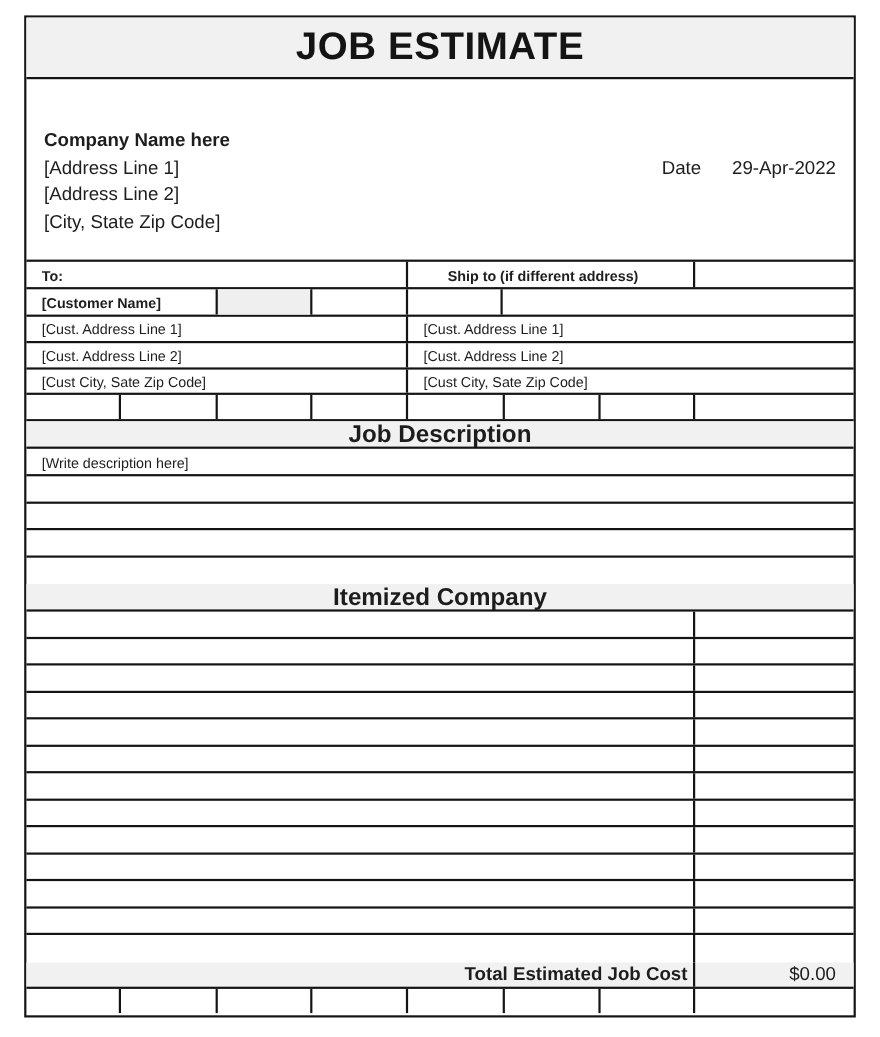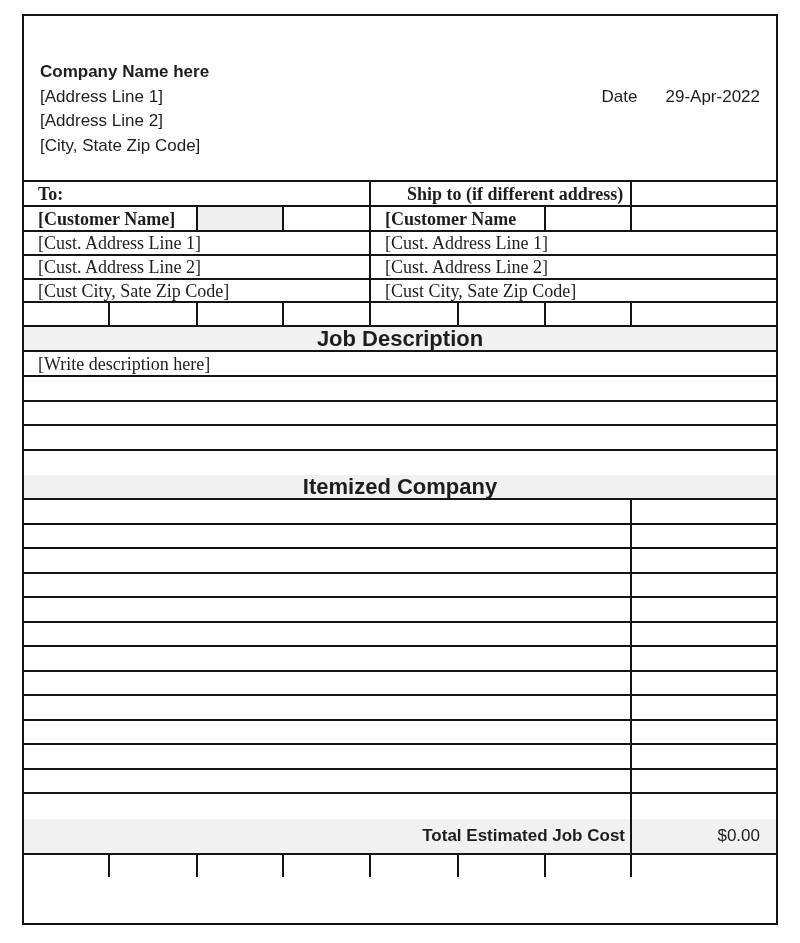--- a/index.html
+++ b/index.html
@@ -12,21 +12,21 @@
   html,body{width:800px;height:943px;background:#ffffff;overflow:hidden;}
   body{font-family:"Liberation Sans", sans-serif;color:var(--ink);}
   .sheet{
     position:absolute;left:22px;top:14px;width:756px;height:911px;
     border:2px solid var(--line);background:#fff;
   }
   .row{display:flex;border-bottom:2px solid var(--line);width:100%;}
   .row:last-child{border-bottom:none;}
   .cell{height:100%;overflow:hidden;white-space:nowrap;}
   .cell + .cell{border-left:2px solid var(--line);}
-  .txt{font-size:18px;line-height:21px;padding:1px 0 0 14px;display:flex;align-items:center;font-family:Liberation Serif, serif;}
+  .txt{font-size:13px;line-height:21px;padding:1px 0 0 14px;display:flex;align-items:center;}
   .b{font-weight:700;}
   
   .titlebar{
     height:56px;background:var(--header-bg);border-bottom:2px solid var(--line);
     display:flex;align-items:center;justify-content:center;
   }
   .titlebar h1{font-size:35px;font-weight:700;letter-spacing:.5px;color:#141414;}
   
   .company{height:166px;border-bottom:2px solid var(--line);position:relative;padding:44px 0 0 16px;}
   .company .line{font-size:17px;line-height:24.5px;}
@@ -44,29 +44,32 @@
   .h25{height:25px;}.h24{height:24px;}.h23{height:23px;}.h22{height:22px;}
   .desc-empty{height:24.5px;}
   .item-row{height:24.538px;}
   
   .secheader{
     background:var(--header-bg);display:flex;align-items:center;justify-content:center;
     font-size:22px;font-weight:700;
   }
   .shade{background:var(--shaded);}
   
-  .total-row{height:36px;background:var(--header-bg);}
+  .total-row{height:24px;background:var(--header-bg);}
   .total-label{display:flex;align-items:center;justify-content:flex-end;padding-right:5px;font-size:17px;font-weight:700;}
   .total-value{display:flex;align-items:center;justify-content:flex-end;padding-right:16px;font-size:17px;}
 </style>
 </head>
 <body>
 
 <div class="sheet">
 
+  <div class="titlebar">
+    <h1>JOB ESTIMATE</h1>
+  </div>
 
   <div class="company">
     <div class="line cname">Company Name here</div>
     <div class="line">[Address Line 1]</div>
     <div class="line">[Address Line 2]</div>
     <div class="line">[City, State Zip Code]</div>
     <div class="dateblock">
       <span class="dlabel">Date</span>
       <span>29-Apr-2022</span>
     </div>
@@ -75,21 +78,20 @@
   <div class="row h25">
     <div class="cell w-abcd txt b">To:</div>
     <div class="cell w-efg txt b">Ship to (if different address)</div>
     <div class="cell w-h"></div>
   </div>
 
   <div class="row h25">
     <div class="cell w-ab txt b">[Customer Name]</div>
     <div class="cell w-c shade"></div>
     <div class="cell w-d"></div>
-    <div class="cell w-ef txt b">[Customer Name</div>
     <div class="cell w-g"></div>
     <div class="cell w-h"></div>
   </div>
 
   <div class="row h24">
     <div class="cell w-abcd txt">[Cust. Address Line 1]</div>
     <div class="cell w-efgh txt">[Cust. Address Line 1]</div>
   </div>
 
   <div class="row h24">

